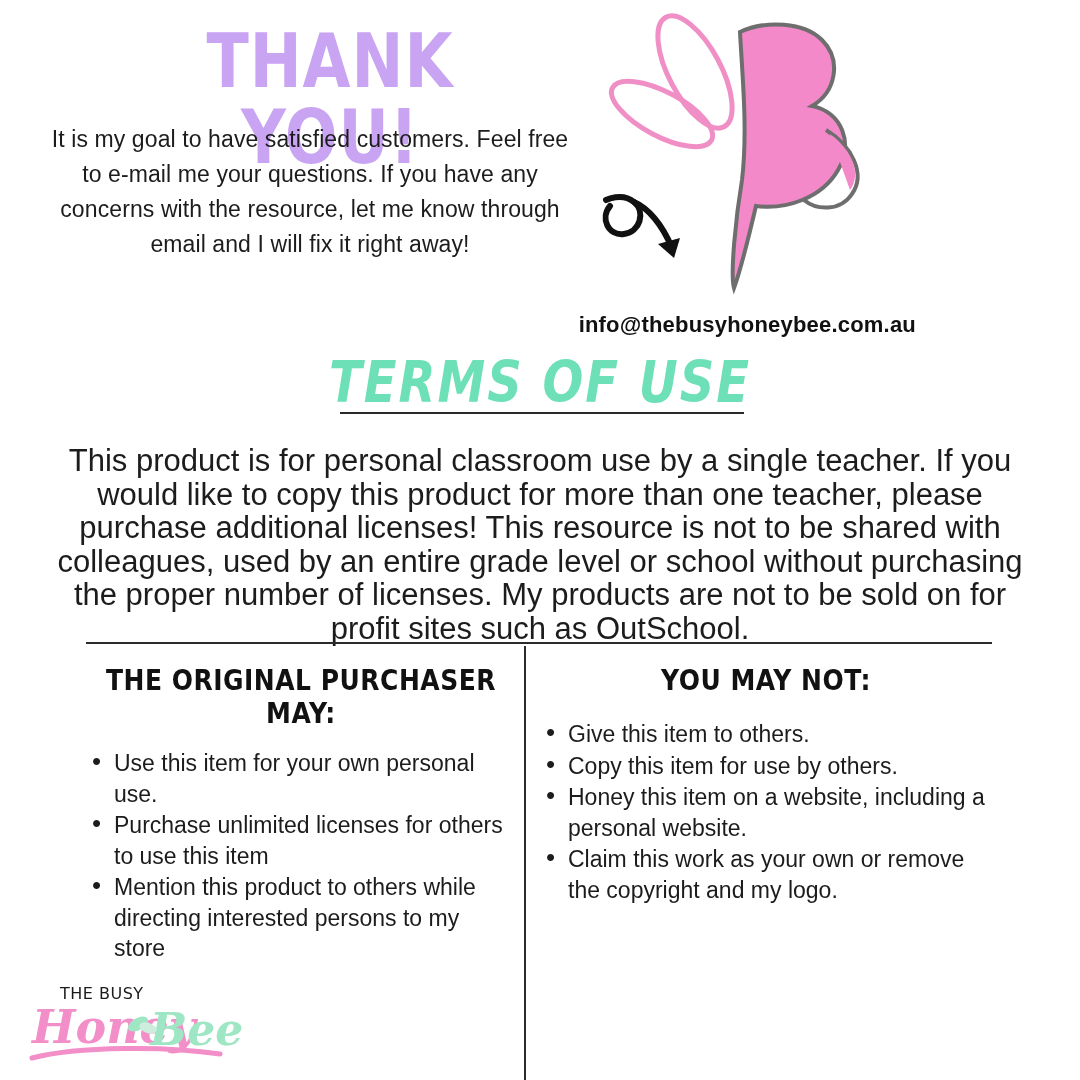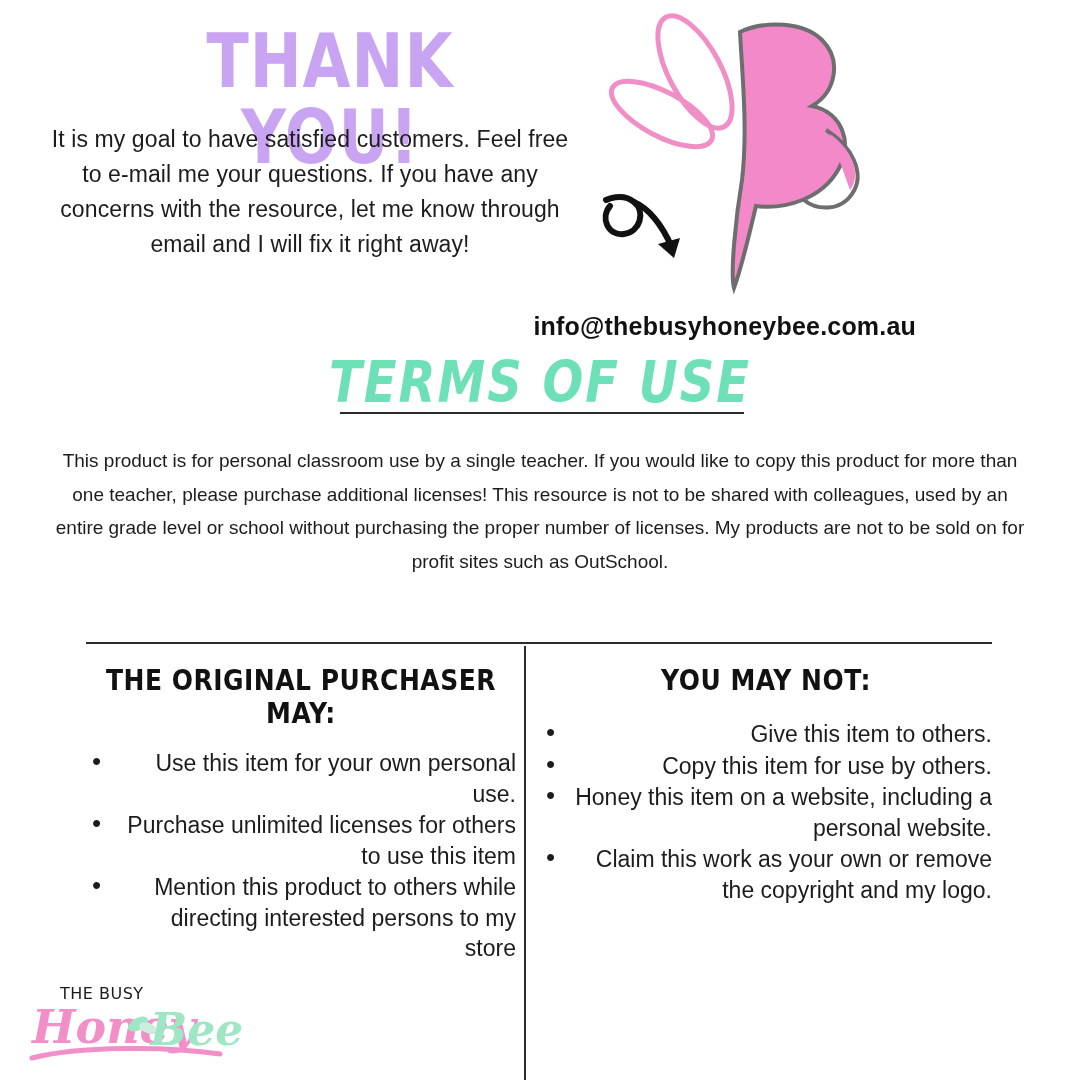--- a/index.html
+++ b/index.html
@@ -50,21 +50,21 @@
     color: #1c1c1c;
     letter-spacing: 0.1px;
   }
 
   
   .email {
     position: absolute;
     right: 48px;
     top: 312px;
     font-weight: bold;
-    font-size: 25px;
+    font-size: 22px;
     color: #111111;
     letter-spacing: 0.2px;
   }
 
   
   .bee-logo {
     position: absolute;
     right: 74px;
     top: 10px;
     width: 300px;
@@ -108,21 +108,21 @@
     background: #2a2a2a;
   }
 
   
   .terms-body {
     position: absolute;
     left: 52px;
     top: 444px;
     width: 976px;
     text-align: center;
-    font-size: 19px;
+    font-size: 31px;
     line-height: 33.5px;
     color: #1c1c1c;
   }
 
   
   .hr-main {
     position: absolute;
     left: 86px;
     top: 642px;
     width: 906px;
@@ -165,21 +165,21 @@
   ul.bullets {
     margin: 0;
     padding: 0 0 0 22px;
     list-style: none;
   }
   ul.bullets li {
     position: relative;
     font-size: 23px;
     line-height: 30.5px;
     color: #1c1c1c;
-    text-align: right;
+    text-align: left;
     margin-bottom: 1px;
     padding-left: 6px;
   }
   ul.bullets li::before {
     content: "\2022";
     position: absolute;
     left: -16px;
     top: -2px;
     font-size: 26px;
     line-height: 30.5px;

